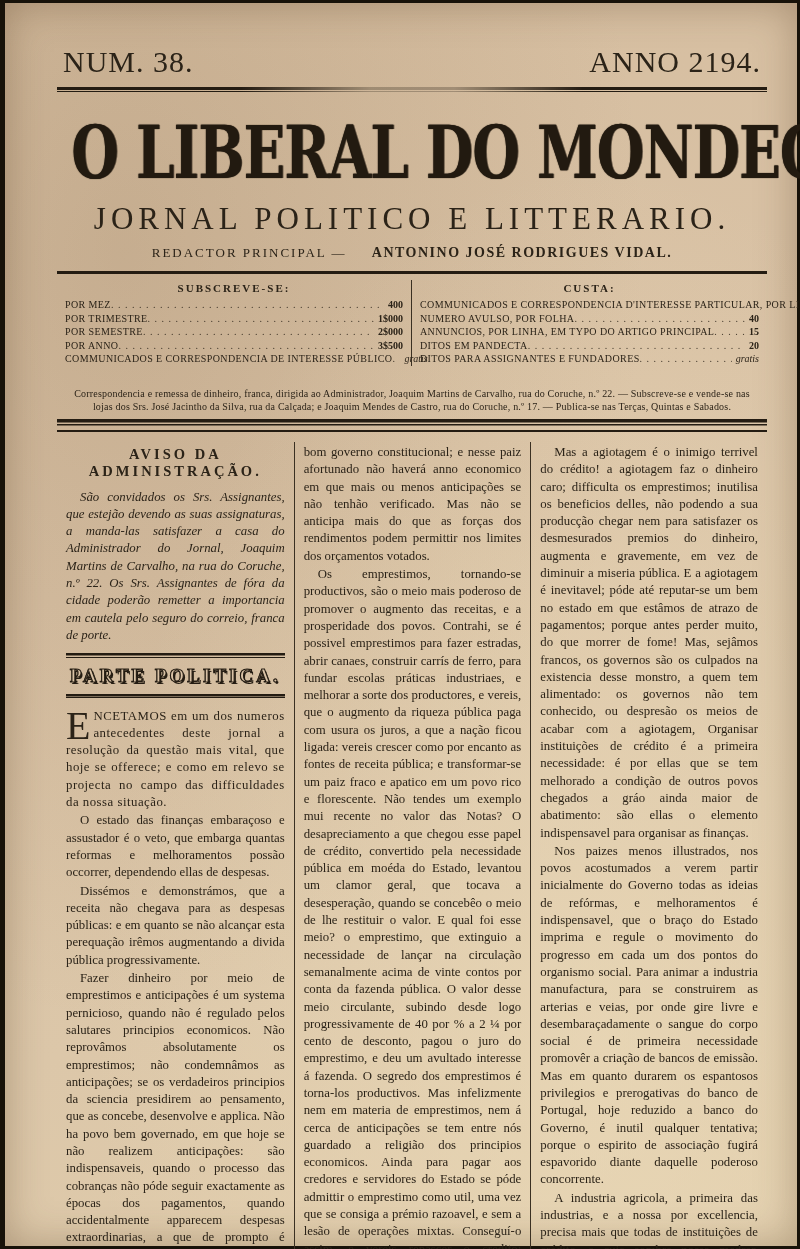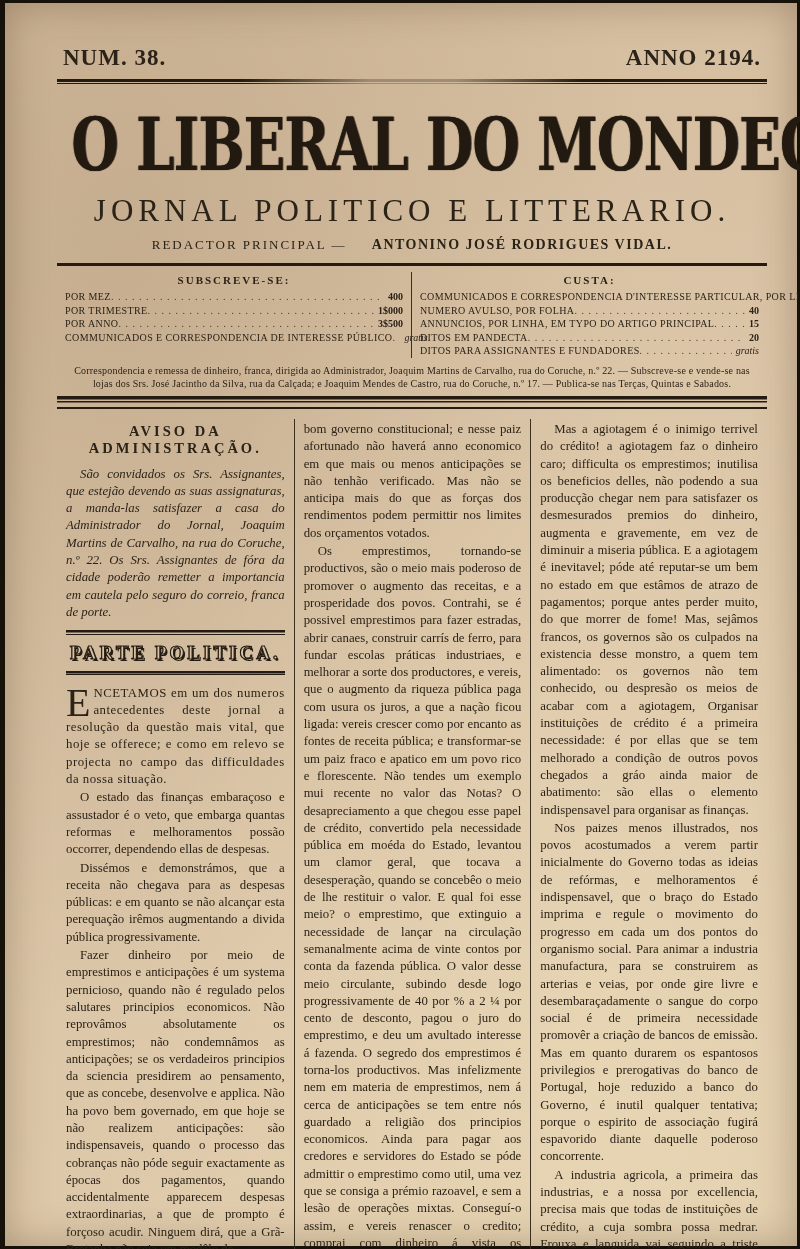--- a/index.html
+++ b/index.html
@@ -14,21 +14,21 @@
       radial-gradient(ellipse at 75% 85%, rgba(238,222,188,.55), rgba(238,222,188,0) 60%),
       radial-gradient(ellipse at 15% 20%, rgba(120,90,60,.18), rgba(120,90,60,0) 55%),
       linear-gradient(160deg,#d5bd9f 0%,#d9c2a5 40%,#dcc7a9 70%,#e0ccab 100%);
     color:#2b2318;
     box-shadow:inset 0 0 40px rgba(80,55,30,.35);
   }
   .inner{padding:28px 30px 0 52px;}
 
   
   .topline{display:flex;justify-content:space-between;align-items:baseline;padding:14px 6px 6px 6px;}
-  .issue,.year{font-size:23px;font-weight:bold;letter-spacing:1px;}
+  .issue,.year{font-size:30px;font-weight:normal;letter-spacing:1px;}
   .rule-head{height:5px;margin:2px 0 6px 0;
     background:
       linear-gradient(#241c12,#241c12) 0 0/100% 3px no-repeat,
       linear-gradient(#241c12,#241c12) 0 4px/100% 1px no-repeat;
     -webkit-mask-image:linear-gradient(90deg,#000 0 26%,rgba(0,0,0,.28) 44% 56%,#000 74% 100%);
             mask-image:linear-gradient(90deg,#000 0 26%,rgba(0,0,0,.28) 44% 56%,#000 74% 100%);
   }
   .masthead{
     text-align:center;font-family:"DejaVu Serif","Liberation Serif",serif;
     font-weight:900;font-size:57px;letter-spacing:-1px;white-space:nowrap;
@@ -47,21 +47,21 @@
   .terms-col.left{border-right:1.5px solid #3a3022;}
   .terms-h{font-weight:bold;font-size:11px;letter-spacing:2px;margin:2px 0 4px 0;}
   .left  .terms-h{text-align:center;}
   .right .terms-h{text-align:center;}
   .trow{display:flex;align-items:baseline;font-size:10px;line-height:13.5px;}
   .trow .lbl{white-space:nowrap;letter-spacing:.4px;font-variant:small-caps;text-transform:uppercase;}
   .trow .leader{flex:1;overflow:hidden;white-space:nowrap;opacity:.85;min-width:8px;}
   .trow .leader::after{content:". . . . . . . . . . . . . . . . . . . . . . . . . . . . . . . . . . . . . . . . . . . . . . . . . . . . . . . . . . . .";letter-spacing:1px;}
   .trow .val{white-space:nowrap;font-weight:bold;padding-left:4px;}
   .trow .val.it{font-style:italic;font-weight:normal;}
-  .admin-note{font-size:10px;line-height:13px;text-align:center;margin:6px 4px 6px 4px;letter-spacing:.2px;}
+  .admin-note{font-size:10px;line-height:13px;text-align:center;margin:21px 4px 6px 4px;letter-spacing:.2px;}
 
   
   .rule-double{margin:4px 0;height:7px;
     background:
       linear-gradient(#241c12,#241c12) 0 0/100% 3.5px no-repeat,
       linear-gradient(#241c12,#241c12) 0 5.5px/100% 1.5px no-repeat;}
   .dateline{text-align:center;font-size:27px;letter-spacing:7px;margin:10px 0 9px 0;color:#241c12;}
   .rule-mid{height:2.5px;background:#241c12;margin:2px 0 0 0;}
 
   
@@ -112,20 +112,25 @@
           <span class="lbl">Por mez</span>
           <span class="leader"></span>
           <span class="val">400</span>
         </div>
         <div class="trow">
           <span class="lbl">Por trimestre</span>
           <span class="leader"></span>
           <span class="val">1$000</span>
         </div>
         <div class="trow">
+          <span class="lbl">Por semestre</span>
+          <span class="leader"></span>
+          <span class="val">2$000</span>
+        </div>
+        <div class="trow">
           <span class="lbl">Por anno</span>
           <span class="leader"></span>
           <span class="val">3$500</span>
         </div>
         <div class="trow">
           <span class="lbl">Communicados e correspondencia de interesse público</span>
           <span class="leader"></span>
           <span class="val it">gratis</span>
         </div>
       </div>

